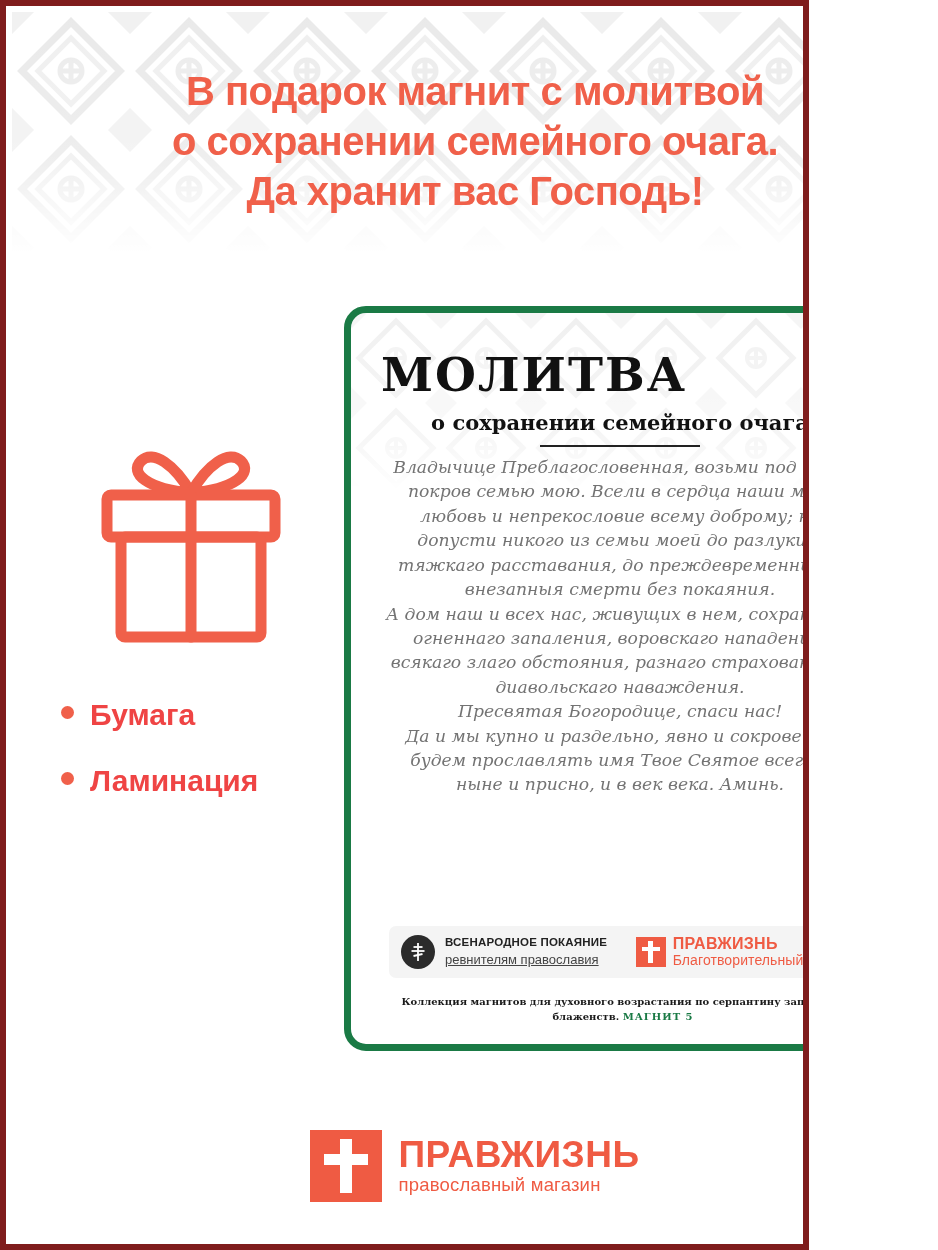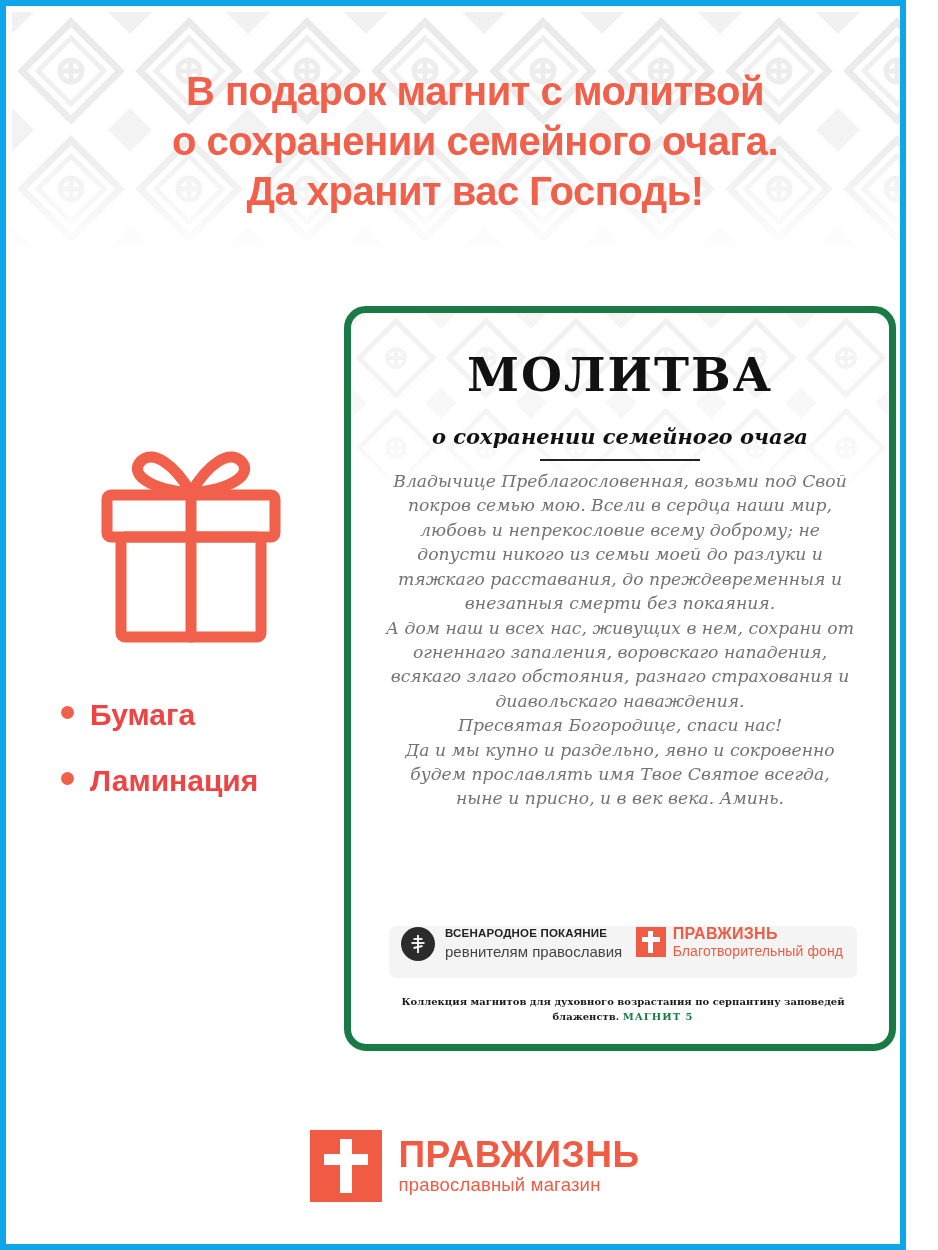--- a/index.html
+++ b/index.html
@@ -8,24 +8,24 @@
   }
   body {
     width: 938px;
     height: 1250px;
     background: #ffffff;
     font-family: "Liberation Sans", sans-serif;
     overflow: hidden;
   }
   .page {
     position: relative;
-    width: 906px;
+    width: 809px;
     height: 1250px;
     box-sizing: border-box;
-    border: 6px solid #0ea5e9;
+    border: 6px solid #7f1d1d;
     background: #ffffff;
     overflow: hidden;
   }
 
   
   .ornament-band {
     position: absolute;
     left: 6px;
     top: 6px;
     width: 926px;
@@ -109,36 +109,35 @@
     position: absolute;
     left: 0;
     top: 0;
     width: 538px;
     height: 180px;
     opacity: 0.30;
     overflow: hidden;
   }
   .card-content { position: relative; z-index: 2; }
   .prayer-title {
-    text-align: center;
+    text-align: left;
     font-family: "DejaVu Serif", serif;
     font-weight: bold;
     font-size: 47px;
     letter-spacing: 2px;
     color: #111111;
     margin-top: 18px;
   }
   .prayer-subtitle {
     text-align: center;
     font-family: "DejaVu Serif", serif;
-    font-style: italic;
     font-weight: bold;
     font-size: 21px;
     color: #111111;
-    margin-top: 22px;
+    margin-top: 8px;
   }
   .divider {
     width: 160px;
     height: 2px;
     background: #222;
     margin: 10px auto 8px auto;
   }
   .prayer-body {
     text-align: center;
     font-family: "DejaVu Serif", serif;
@@ -153,21 +152,21 @@
   
   .credits {
     position: absolute;
     left: 38px;
     bottom: 66px;
     width: 468px;
     height: 52px;
     background: #f4f4f4;
     border-radius: 7px;
     display: flex;
-    align-items: flex-start;
+    align-items: center;
     z-index: 3;
   }
   .credit-left {
     display: flex;
     align-items: center;
     flex: 1;
     padding-left: 12px;
   }
   .seal {
     width: 34px;
@@ -181,23 +180,24 @@
     flex: 0 0 auto;
   }
   .credit-text-1 {
     font-size: 11.5px;
     font-weight: bold;
     color: #222;
     line-height: 1.35;
     letter-spacing: 0.2px;
   }
   .credit-text-2 {
-    font-size: 15px;
+    font-size: 13px;
     color: #444;
     line-height: 1.35;
+    text-decoration: underline;
   }
   .credit-right {
     display: flex;
     align-items: center;
     padding-right: 14px;
   }
   .mini-logo-mark {
     width: 30px;
     height: 30px;
     background: #ef5b43;

